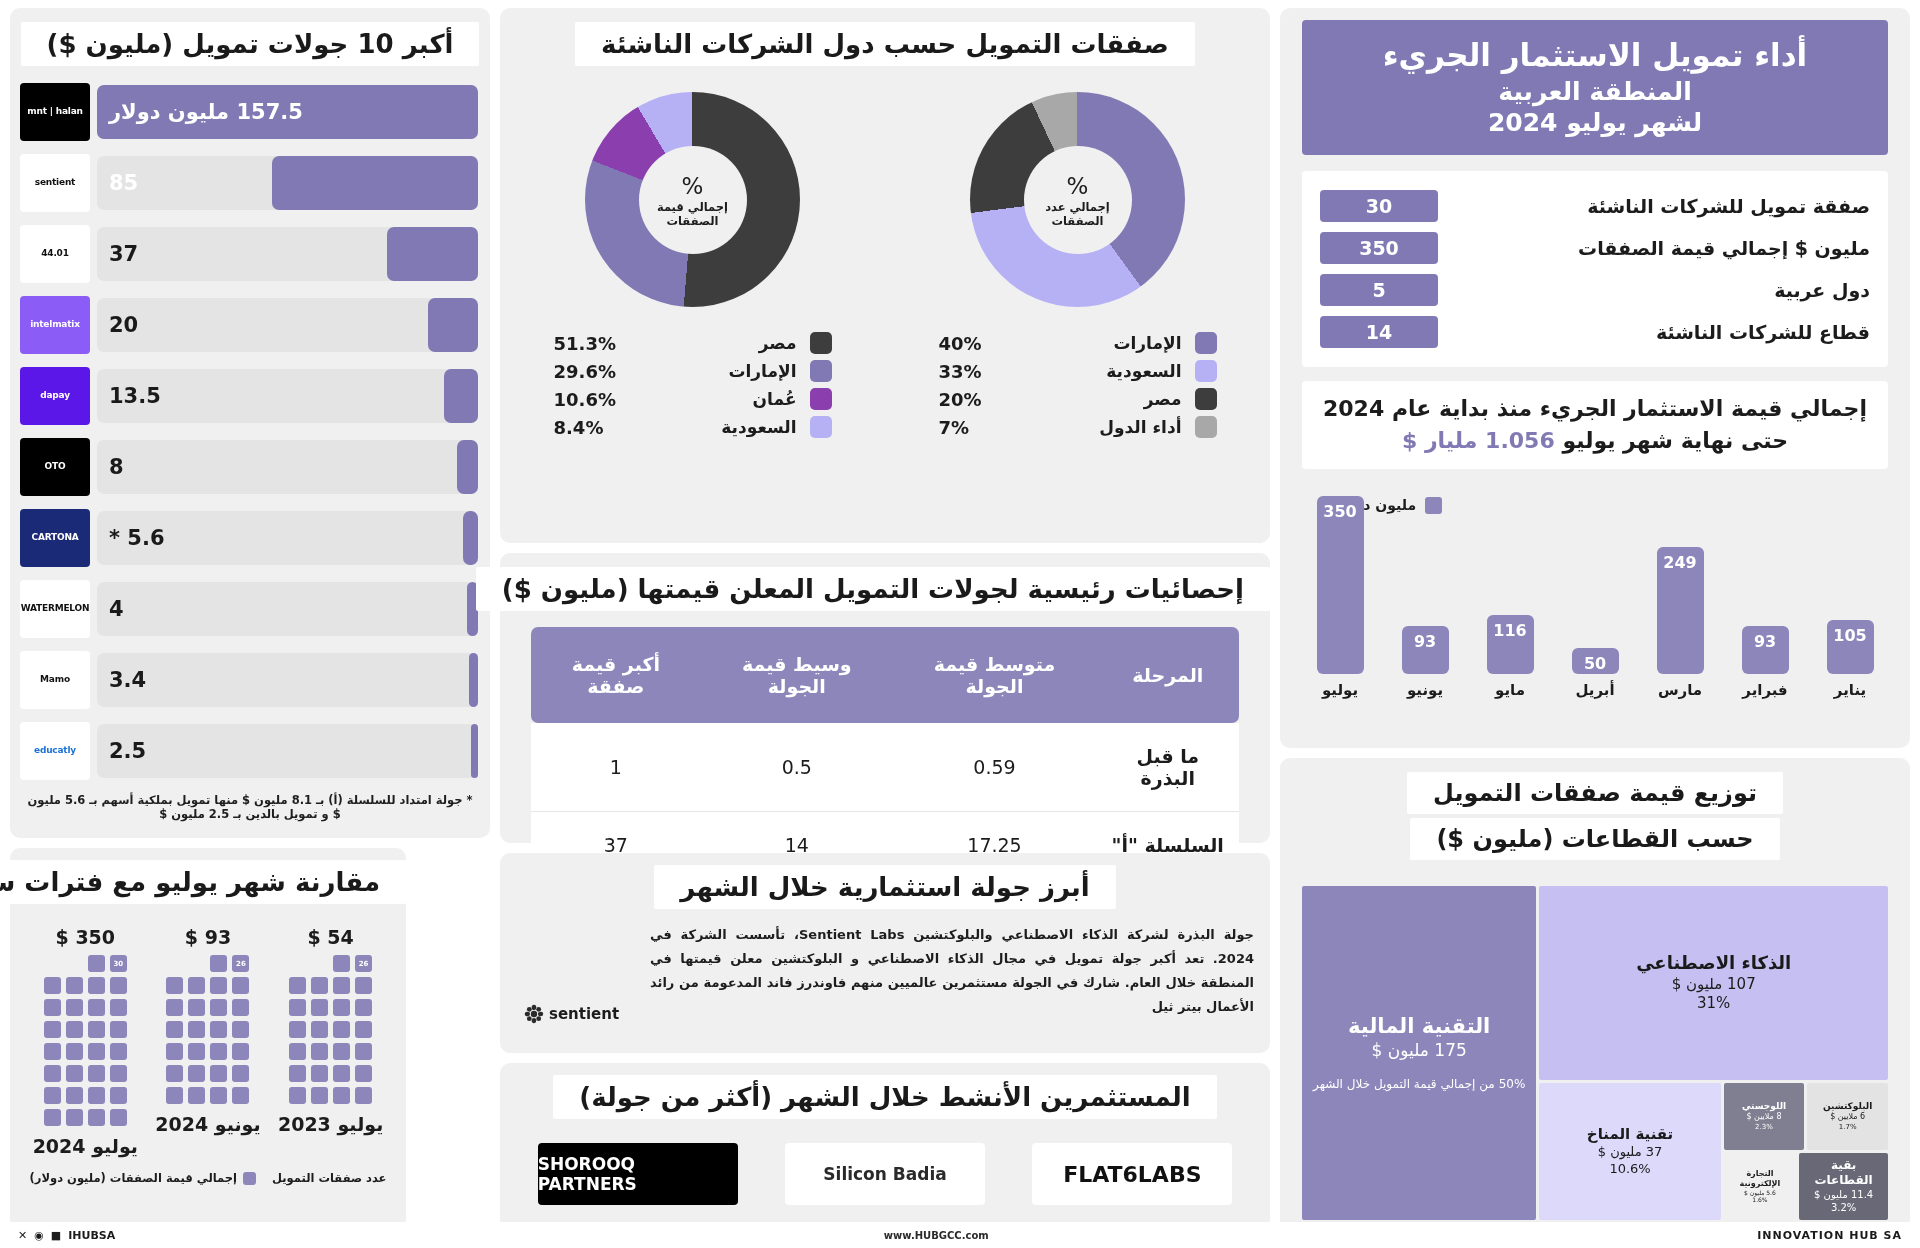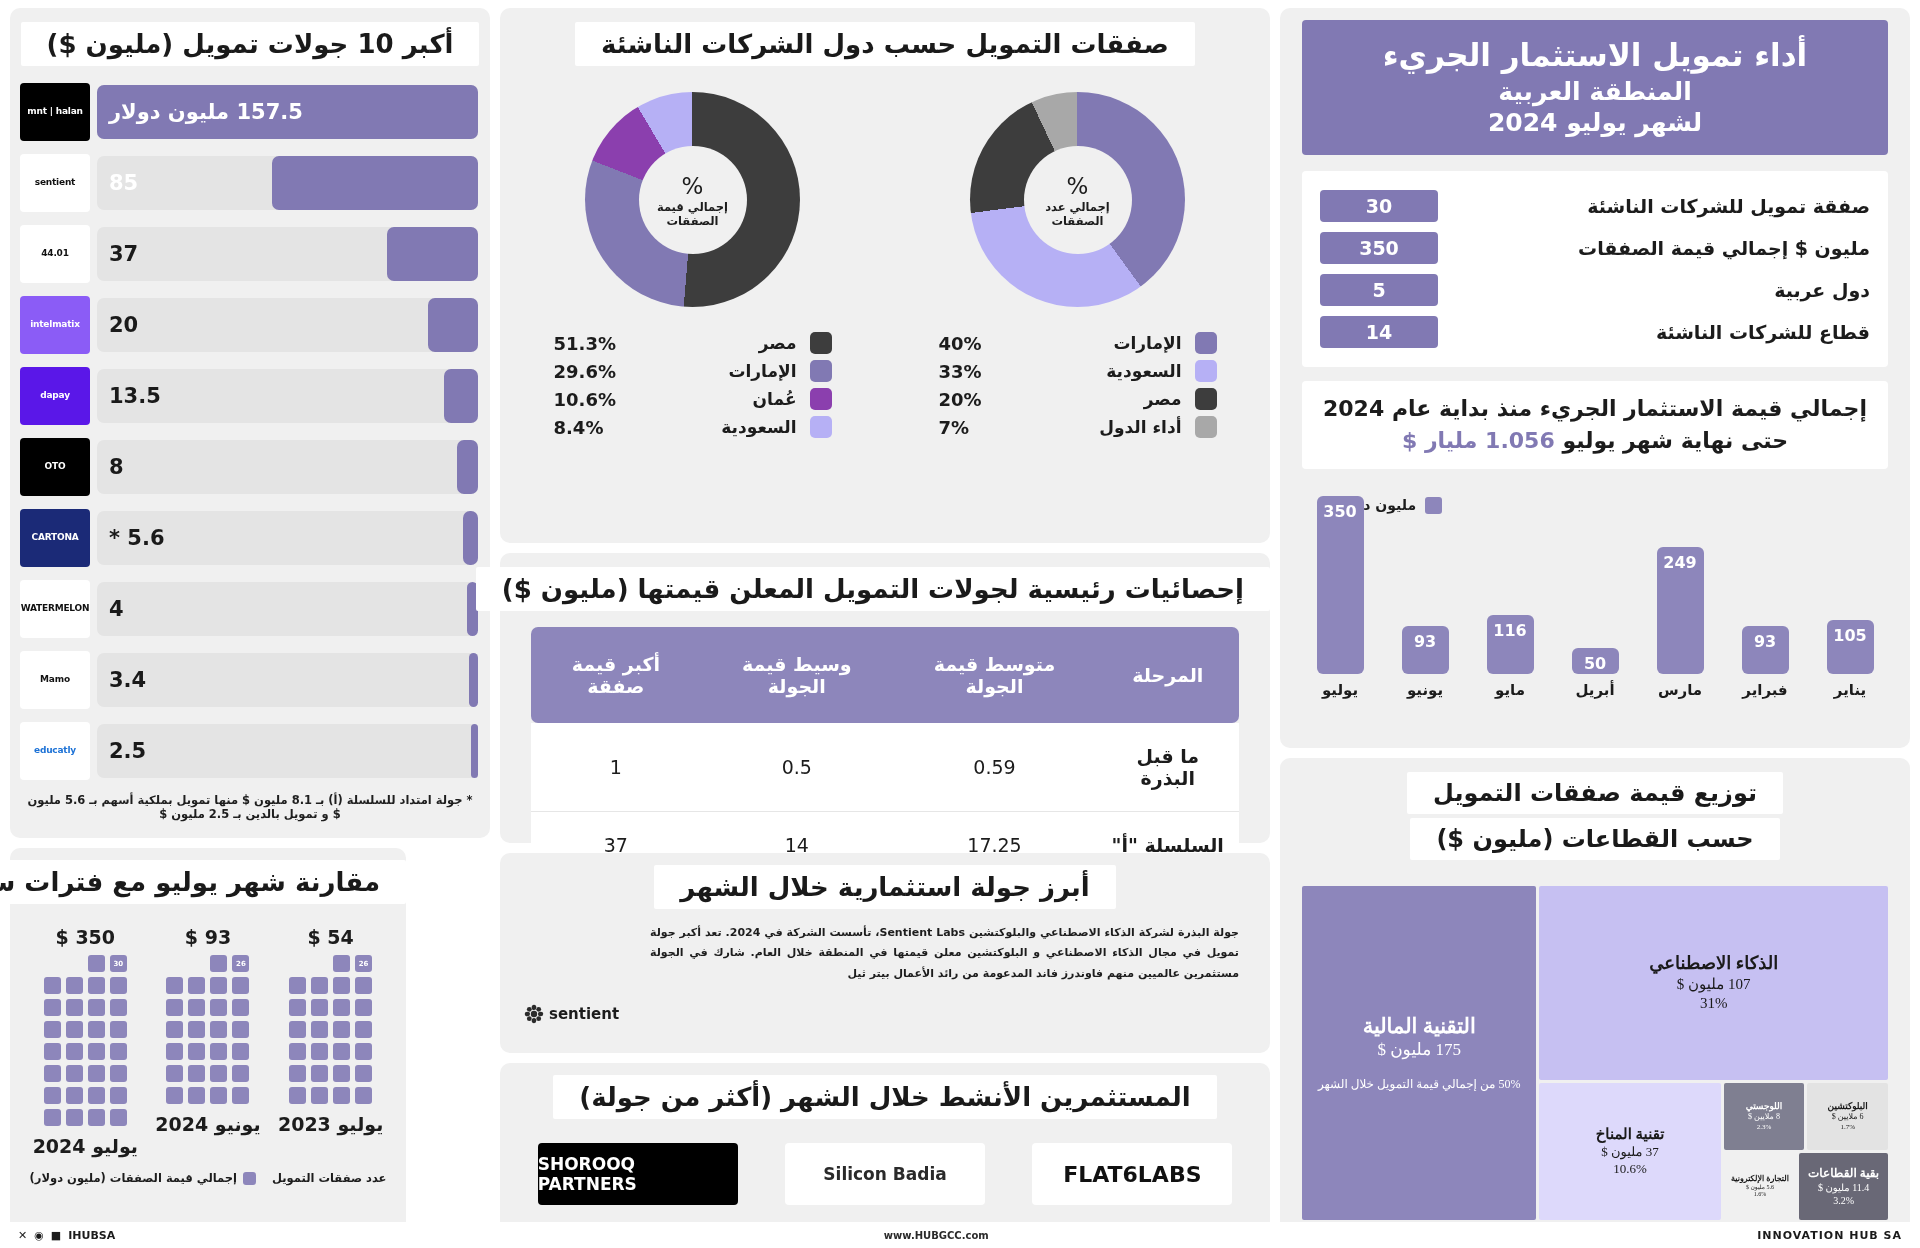--- a/index.html
+++ b/index.html
@@ -111,21 +111,21 @@
   }
   table.stats thead th:first-child { border-radius:0 7px 7px 0; }
   table.stats thead th:last-child { border-radius:7px 0 0 7px; }
   table.stats tbody td {
     background:#ffffff; font-size:19px; padding:22px 10px; text-align:center;
     border-bottom:1px solid #e6e6e6; font-weight:500;
   }
   table.stats tbody td.stage-cell { font-weight:700; }
 
   .round-body {
-    margin-top:14px; padding:0 31px 0 150px; font-size:11px; line-height:1.85;
+    margin-top:14px; padding:0 16px 0 150px; font-size:13px; line-height:1.85;
     text-align:justify; font-weight:600; color:#1d1d1d;
   }
   .round-logo {
     position:absolute; left:24px; bottom:26px; width:110px; height:26px;
     display:flex; align-items:center; gap:5px; direction:ltr; font-size:15px; font-weight:700;
   }
   .inv-row { display:flex; justify-content:space-around; align-items:center; margin-top:24px; padding:0 14px; }
   .inv-logo {
     width:200px; height:62px; border-radius:4px; display:flex; align-items:center;
     justify-content:center; direction:ltr; font-weight:800; overflow:hidden;
@@ -176,21 +176,20 @@
 
   
   .tm {
     position:absolute; left:22px; right:22px; top:128px; bottom:20px;
     display:flex; flex-direction:row-reverse; gap:3px;
   }
   .tm-cell {
     position:relative; display:flex; flex-direction:column; align-items:center;
     justify-content:center; text-align:center; border-radius:2px; padding:4px;
     overflow:hidden;
-    font-family:Liberation Serif, serif;
   }
   .tm-name { font-weight:700; line-height:1.25; }
   .tm-val  { line-height:1.3; }
   .tm-pct  { line-height:1.3; }
   .tm-note { line-height:1.3; }
 
   
   #footer { position:absolute; left:0; bottom:0; width:1920px; height:26px; background:#ffffff;
             display:flex; align-items:center; justify-content:space-between; padding:0 18px; }
   .ft-txt { font-size:11px; font-weight:800; letter-spacing:1px; color:#1a1a1a; direction:ltr; }

